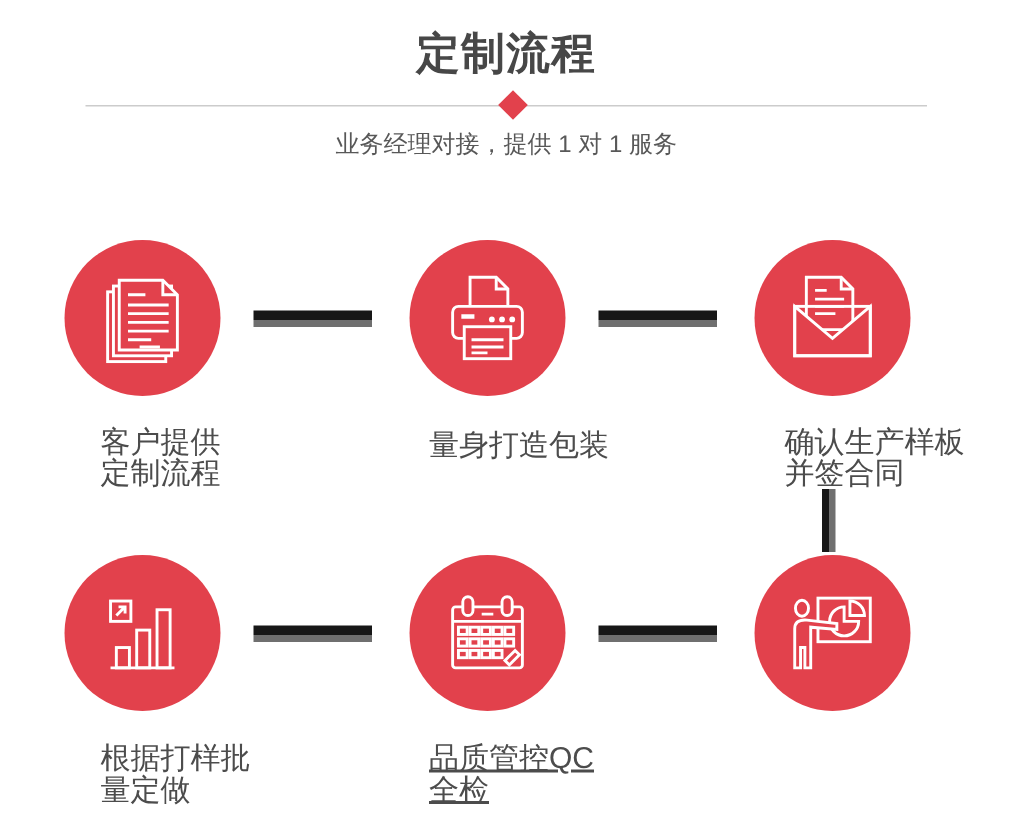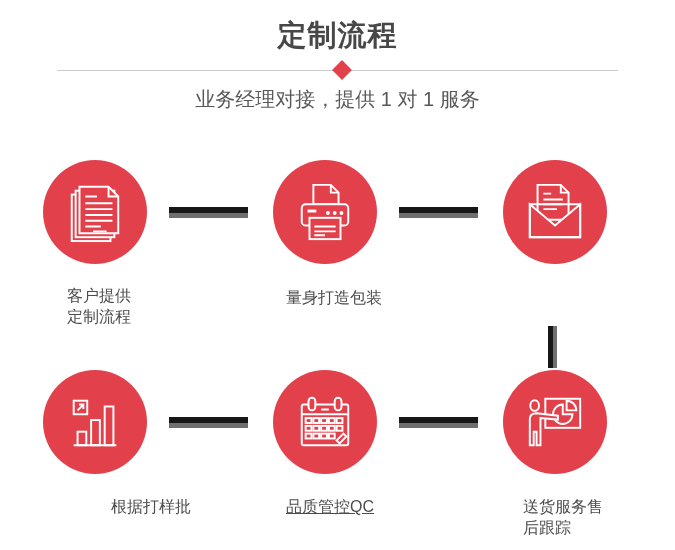--- a/index.html
+++ b/index.html
@@ -15,35 +15,35 @@
   .rule {
     position:absolute; top:70px; left:57px; width:561px; height:1px;
     background:var(--divider-line);
   }
   .diamond {
     position:absolute; top:63px; left:335px; width:14px; height:14px;
     background:var(--red); transform:rotate(45deg);
   }
   .subtitle {
     position:absolute; top:86px; left:0; width:100%; margin:0;
-    text-align:center; font-size:20px; color:var(--subtitle-text);
+    text-align:center; font-size:16px; color:var(--subtitle-text);
   }
   .circle {
     position:absolute; width:104px; height:104px; border-radius:50%;
     background:var(--red); display:flex; align-items:center; justify-content:center;
   }
   .icon { display:block; }
   .icon path, .icon rect, .icon circle, .icon ellipse {
     stroke:#fff; stroke-width:2; fill:none;
   }
   .icon .fr { fill:var(--red); }
   .icon .fw { fill:#fff; stroke:none; }
   .icon .thick { stroke-width:3; }
   .step-label {
-    position:absolute; font-size:16px; line-height:21px; color:var(--label-text);
+    position:absolute; font-size:20px; line-height:21px; color:var(--label-text);
   }
   .conn-h {
     position:absolute; width:79px; height:11px;
     background:linear-gradient(to bottom, var(--conn-dark) 0 55%, var(--conn-gray) 55% 100%);
   }
   .conn-v {
     position:absolute; width:9px; height:42px;
     background:linear-gradient(to right, var(--conn-dark) 0 55%, var(--conn-gray) 55% 100%);
   }
 </style>
@@ -142,24 +142,26 @@
   <div class="conn-h" style="left:169px; top:417px;"></div>
   <div class="conn-h" style="left:399px; top:417px;"></div>
 
   <div class="step-label" style="left:67px; top:285px;">
     <div>客户提供</div>
     <div>定制流程</div>
   </div>
   <div class="step-label" style="left:286px; top:287px;">
     <div>量身打造包装</div>
   </div>
-  <div class="step-label" style="left:67px; top:496px;margin-left:44px;">
+  <div class="step-label" style="left:523px; top:285px;">
+    <div>确认生产样板</div>
+    <div>并签合同</div>
+  </div>
+  <div class="step-label" style="left:67px; top:496px;">
     <div>根据打样批</div>
+    <div>量定做</div>
   </div>
   <div class="step-label" style="left:286px; top:496px;text-decoration:underline;">
     <div>品质管控QC</div>
-  </div>
-  <div class="step-label" style="left:523px; top:496px;">
-    <div>送货服务售</div>
-    <div>后跟踪</div>
+    <div>全检</div>
   </div>
 
 </div>
 
 </body></html>

